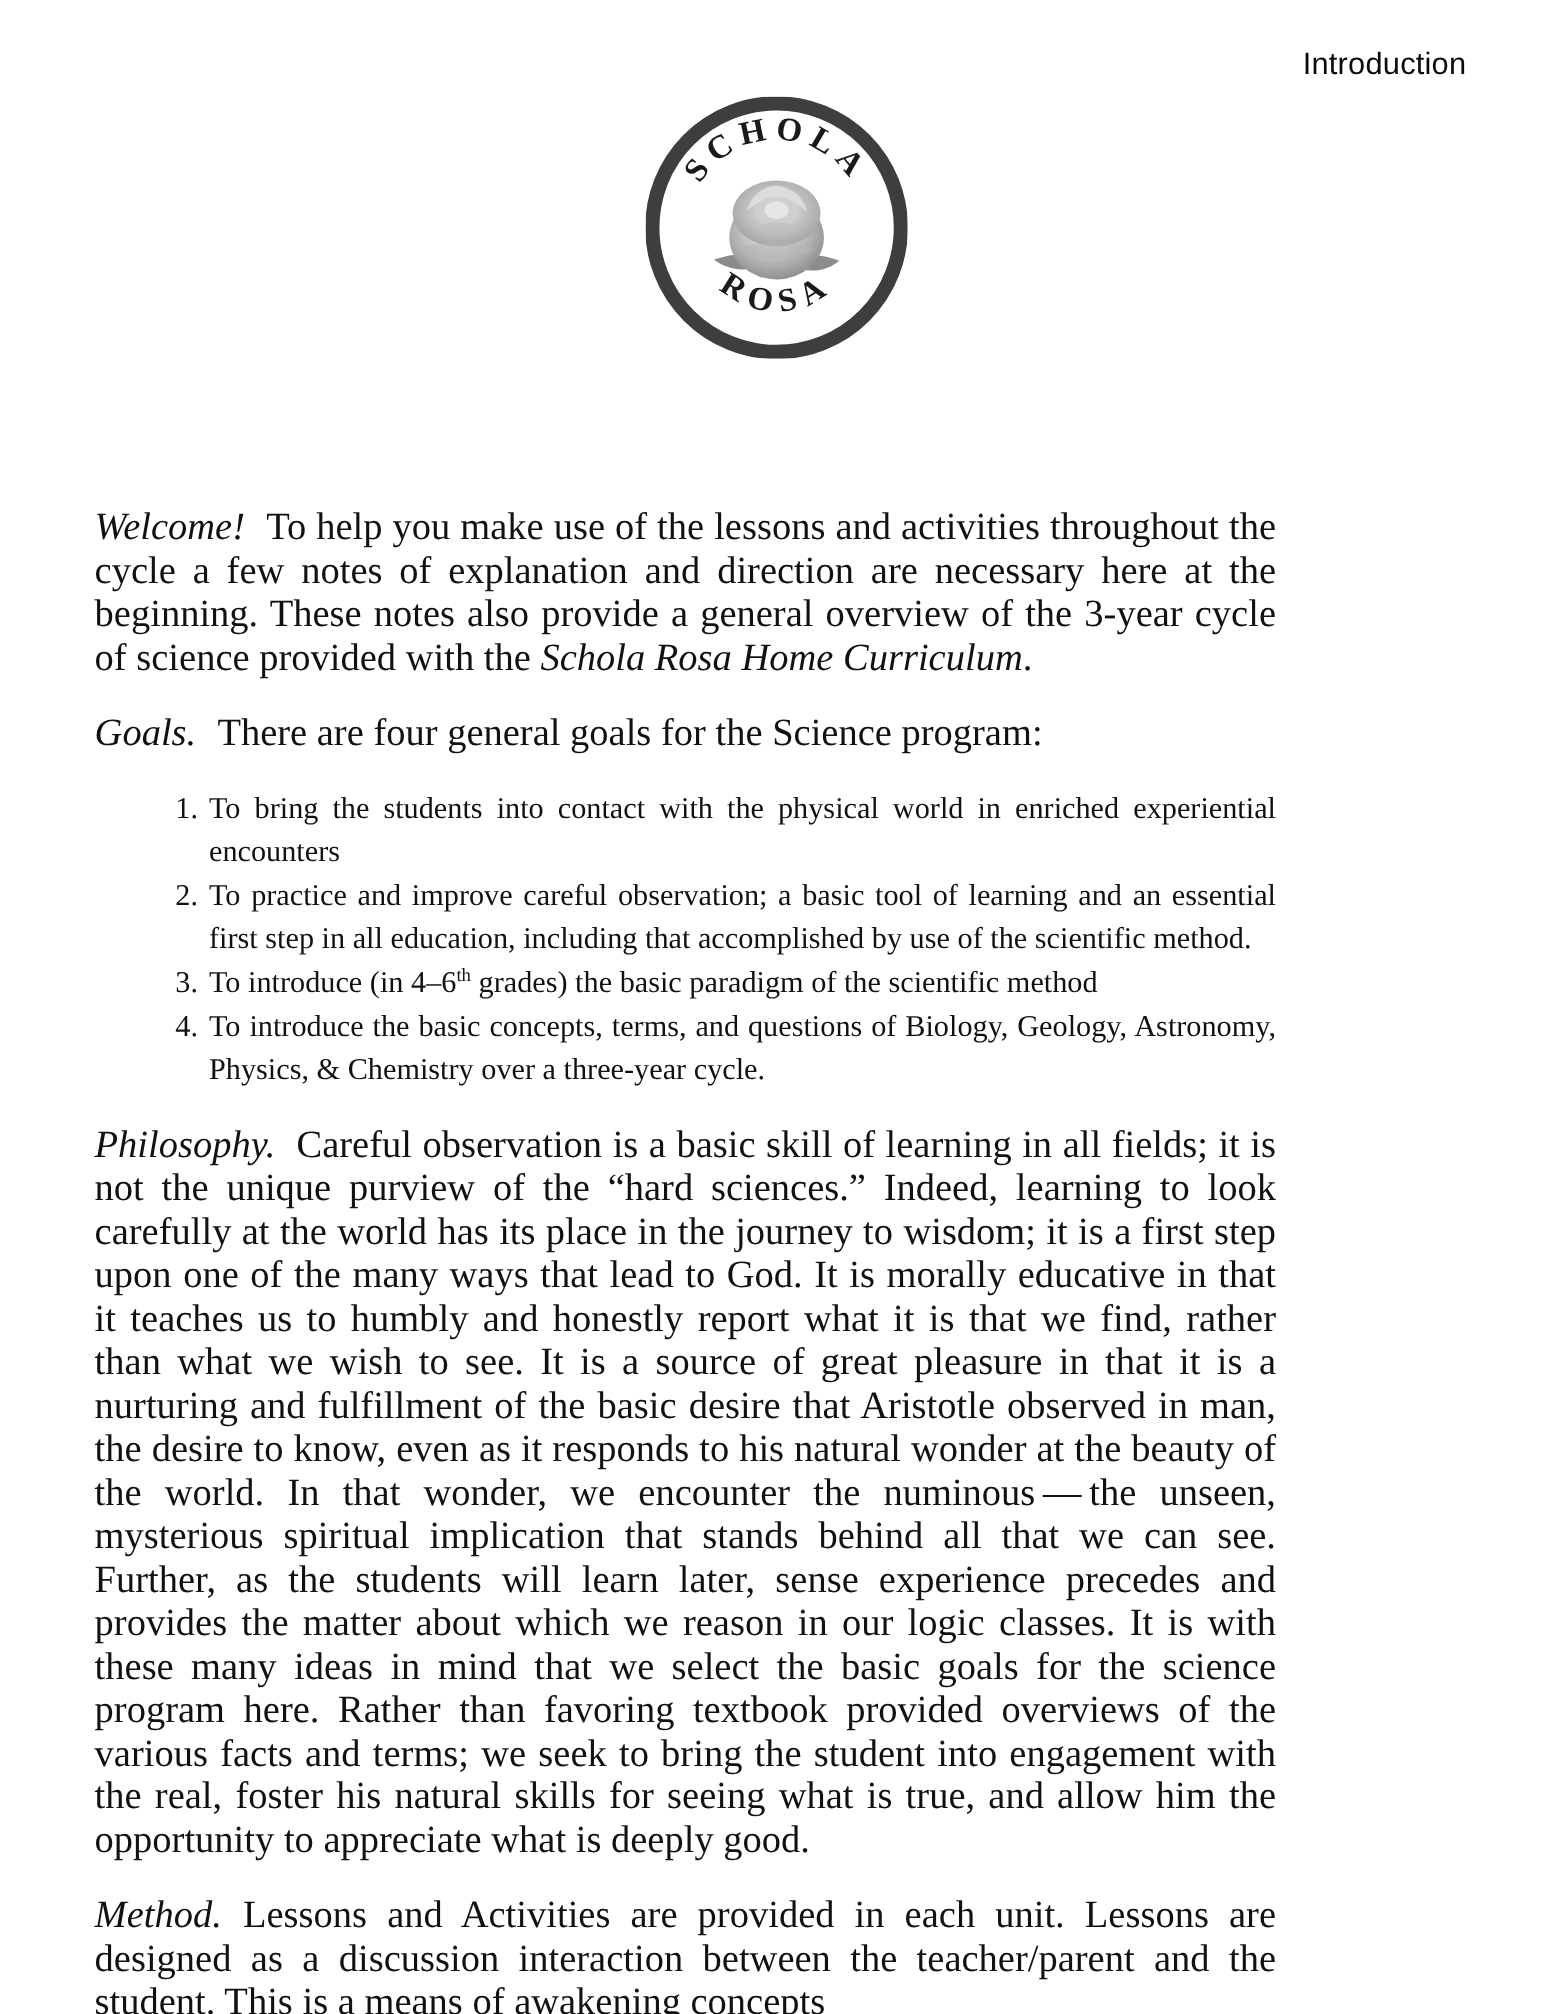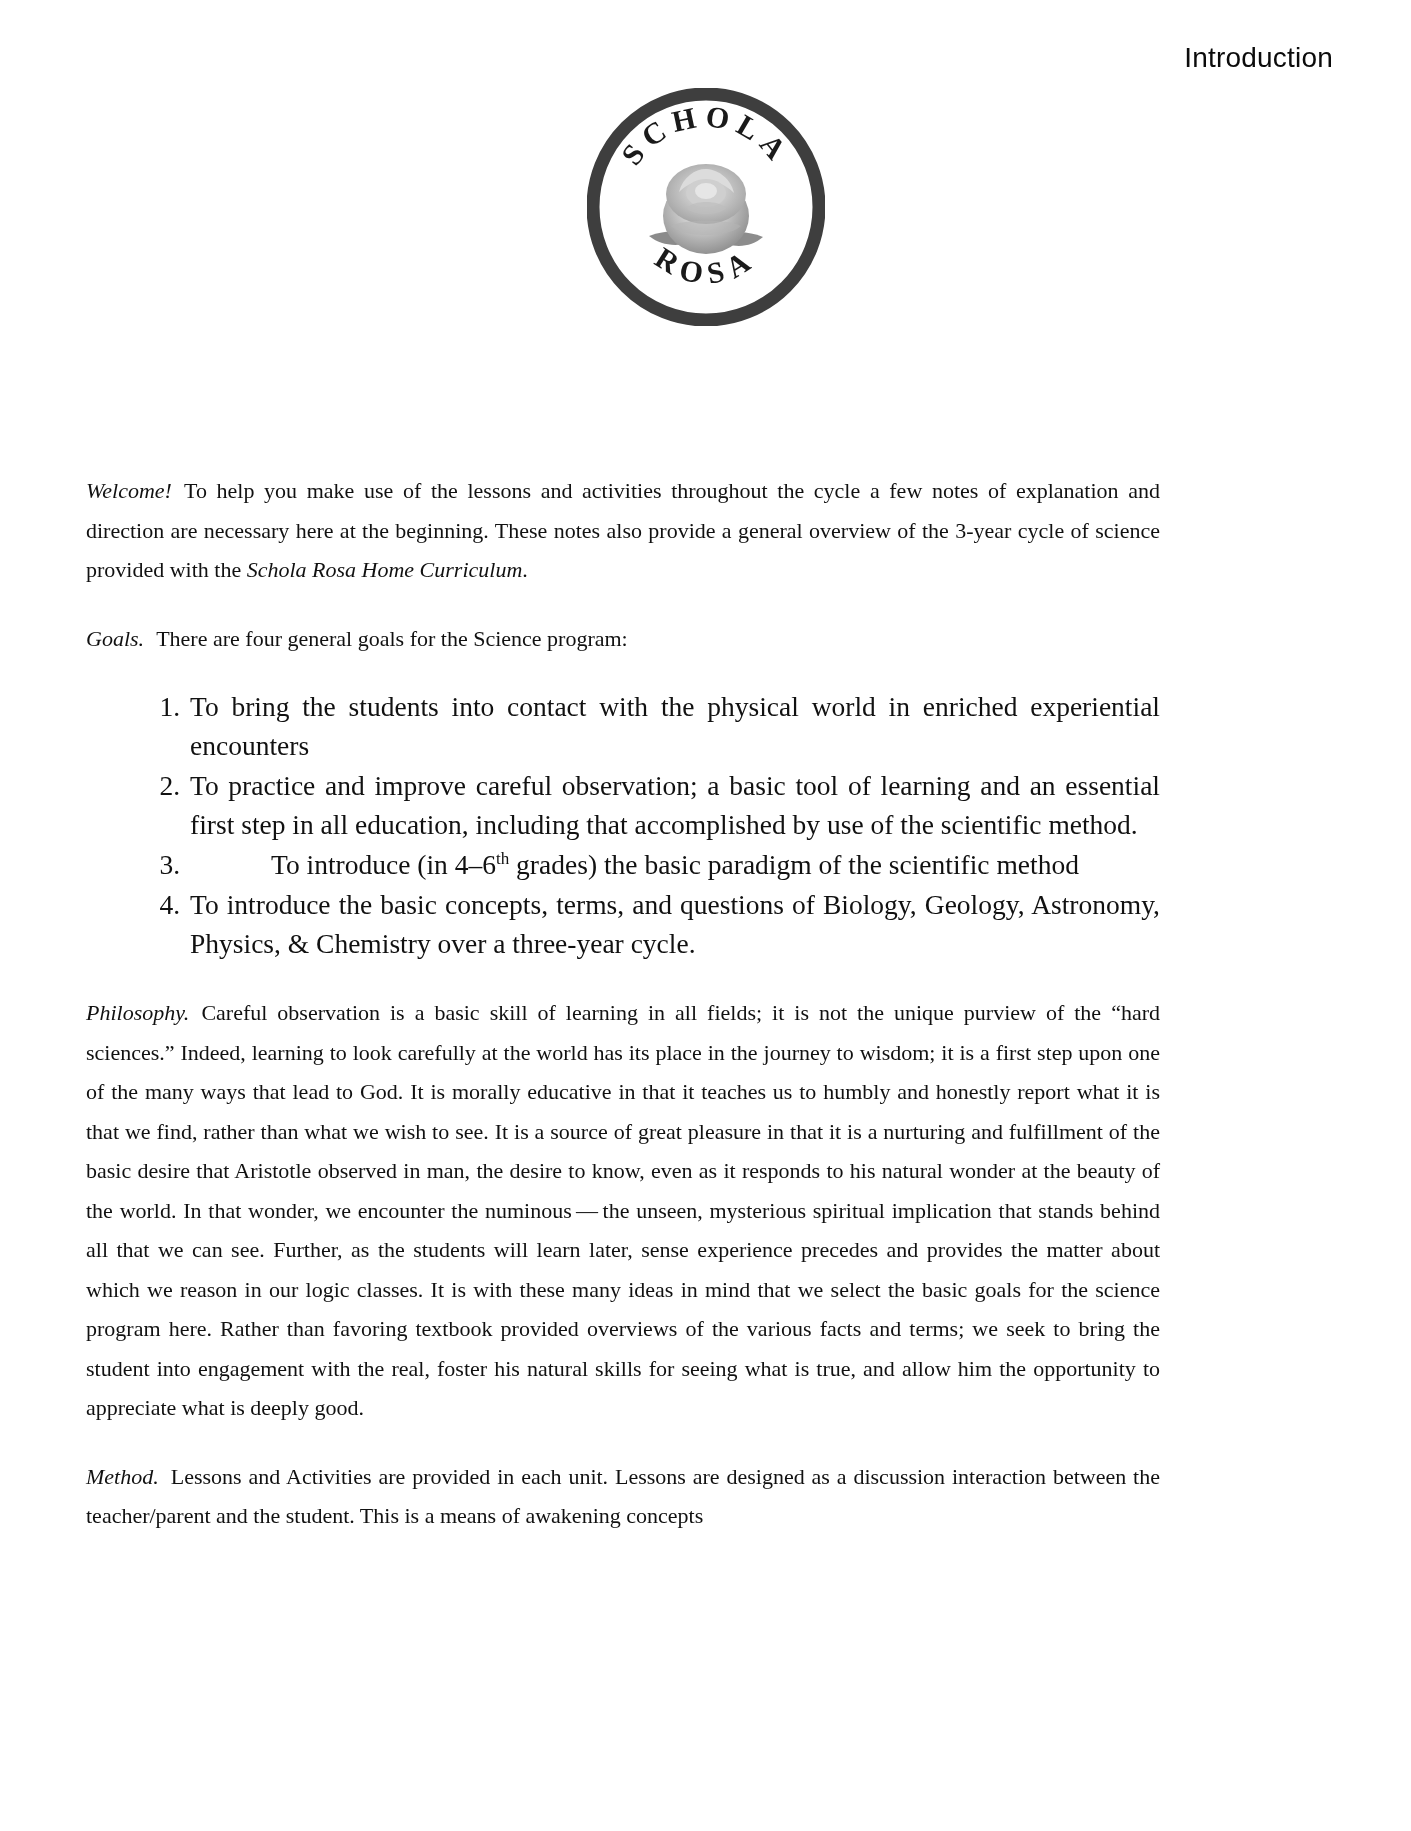--- a/index.html
+++ b/index.html
@@ -66,22 +66,22 @@
 
   
   .content {
     position: absolute;
     top: 455px;
     left: 86px;
     width: 1074px;
   }
 
   p.body {
-    margin: 16px 0 29px 0;
-    font-size: 22px;
+    margin: 4px 0 29px 0;
+    font-size: 35px;
     line-height: 39.5px;
     text-align: justify;
     text-justify: inter-word;
     hyphens: none;
   }
   p.body:last-child { margin-bottom: 0; }
 
   .lead {
     font-style: italic;
   }
@@ -105,21 +105,21 @@
   }
   ol.goals > li::before {
     content: counter(goal) ".";
     position: absolute;
     left: 0;
     top: 0;
     width: 32px;
     text-align: right;
     font-size: 27.5px;
   }
-  ol.goals > li.nojust { text-align: center; }
+  ol.goals > li.nojust { text-align: left; }
 
   sup.ord {
     font-size: 0.62em;
     vertical-align: super;
     line-height: 0;
   }
 </style>
 </head>
 <body>
 

